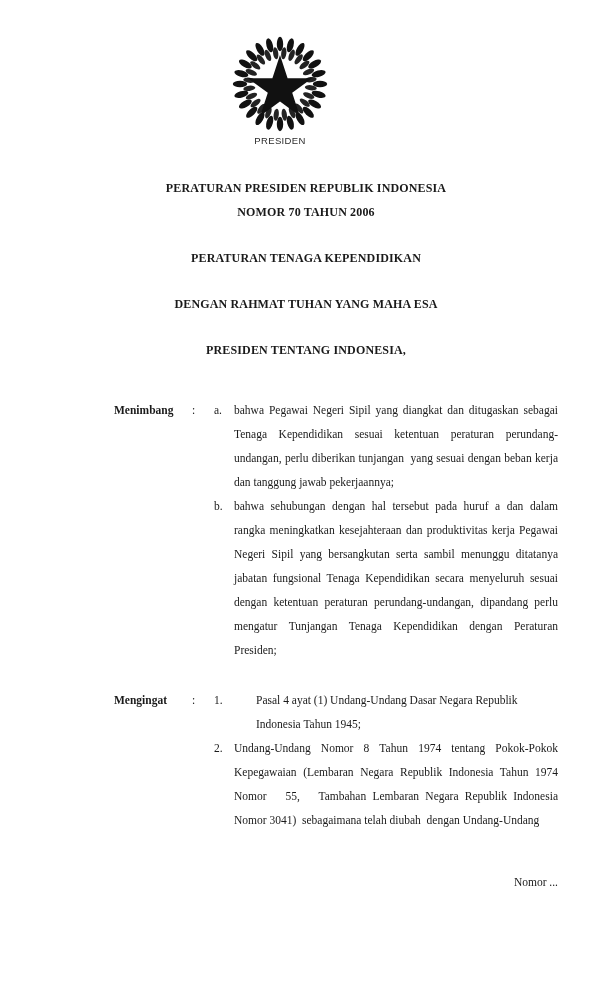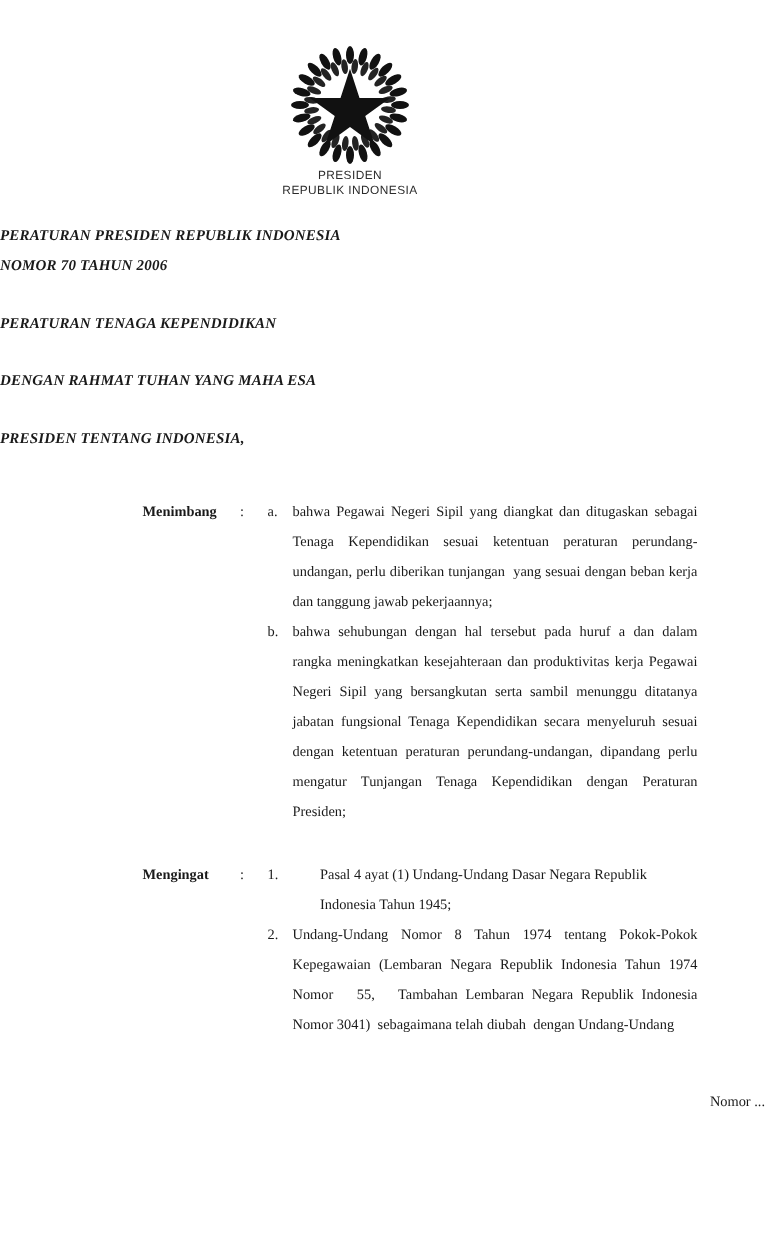--- a/index.html
+++ b/index.html
@@ -45,22 +45,21 @@
     color: #2b2b2b;
   }
   .emblem-caption div { display: block; }
 
   
   .title-block {
     position: absolute;
     top: 176px;
     left: 0;
     width: 612px;
-    text-align: left;
-    font-style: italic;
+    text-align: center;
   }
   .title-line {
     font-weight: bold;
     font-size: 12px;
     line-height: 24px;
     letter-spacing: 0.15px;
   }
   .title-gap-md { height: 22px; }
   .title-gap-lg { height: 22px; }
 
@@ -120,20 +119,21 @@
   .clause-text.last-noj { text-align: left; margin-left: 22px; }
 
   .section-gap { height: 26px; }
 
   
   .footer-note {
     position: absolute;
     top: 872px;
     left: 0;
     width: 612px;
+    padding-right: 54px;
     box-sizing: border-box;
     text-align: right;
     font-size: 11.5px;
     line-height: 20px;
   }
 </style>
 </head>
 <body>
 
 <div class="page">
@@ -202,21 +202,20 @@
               </g>
             </g>
           </g>
         </g>
 
         <polygon points="55,19 62.6,42.3 87.1,42.3 67.2,56.7 74.8,80 55,65.6 35.2,80 42.8,56.7 22.9,42.3 47.4,42.3"></polygon>
       </g>
     </svg>
     <div class="emblem-caption">
       <div>PRESIDEN</div>
-      <div>REPUBLIK INDONESIA</div>
     </div>
   </div>
 
   <div class="title-block">
     <div class="title-line">PERATURAN PRESIDEN REPUBLIK INDONESIA</div>
     <div class="title-line">NOMOR  70  TAHUN 2006</div>
     <div class="title-gap-md"></div>
     <div class="title-line">PERATURAN TENAGA KEPENDIDIKAN</div>
     <div class="title-gap-lg"></div>
     <div class="title-line">DENGAN RAHMAT TUHAN YANG MAHA ESA</div>

